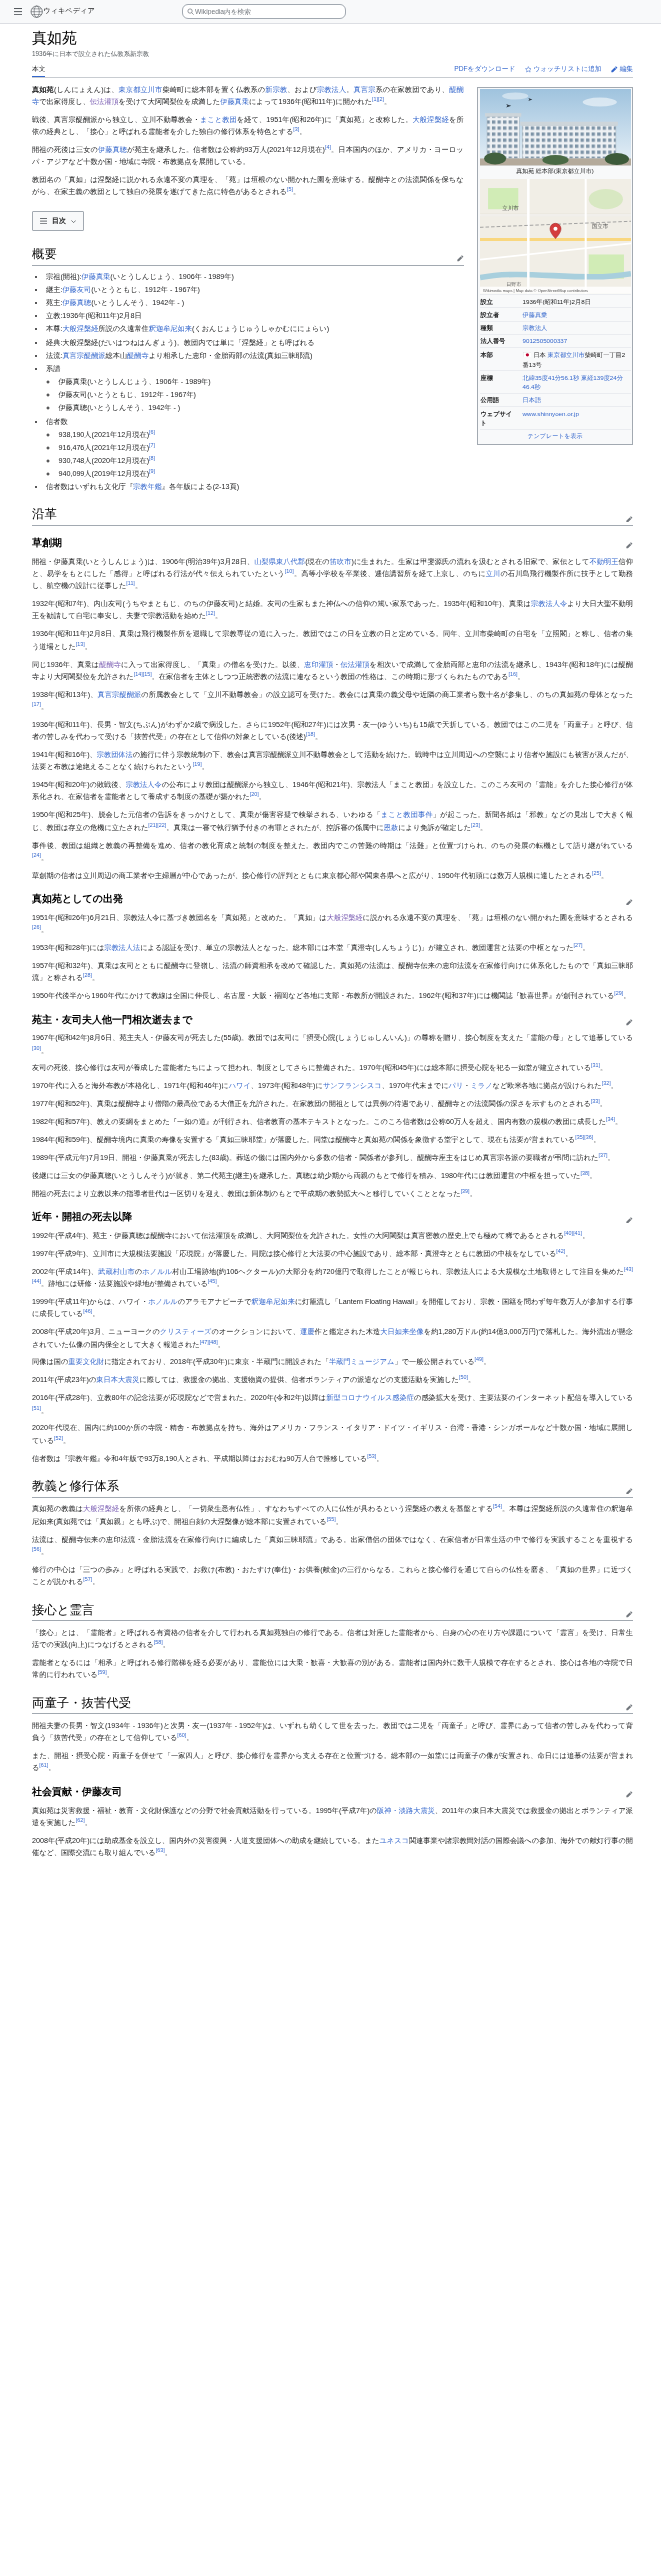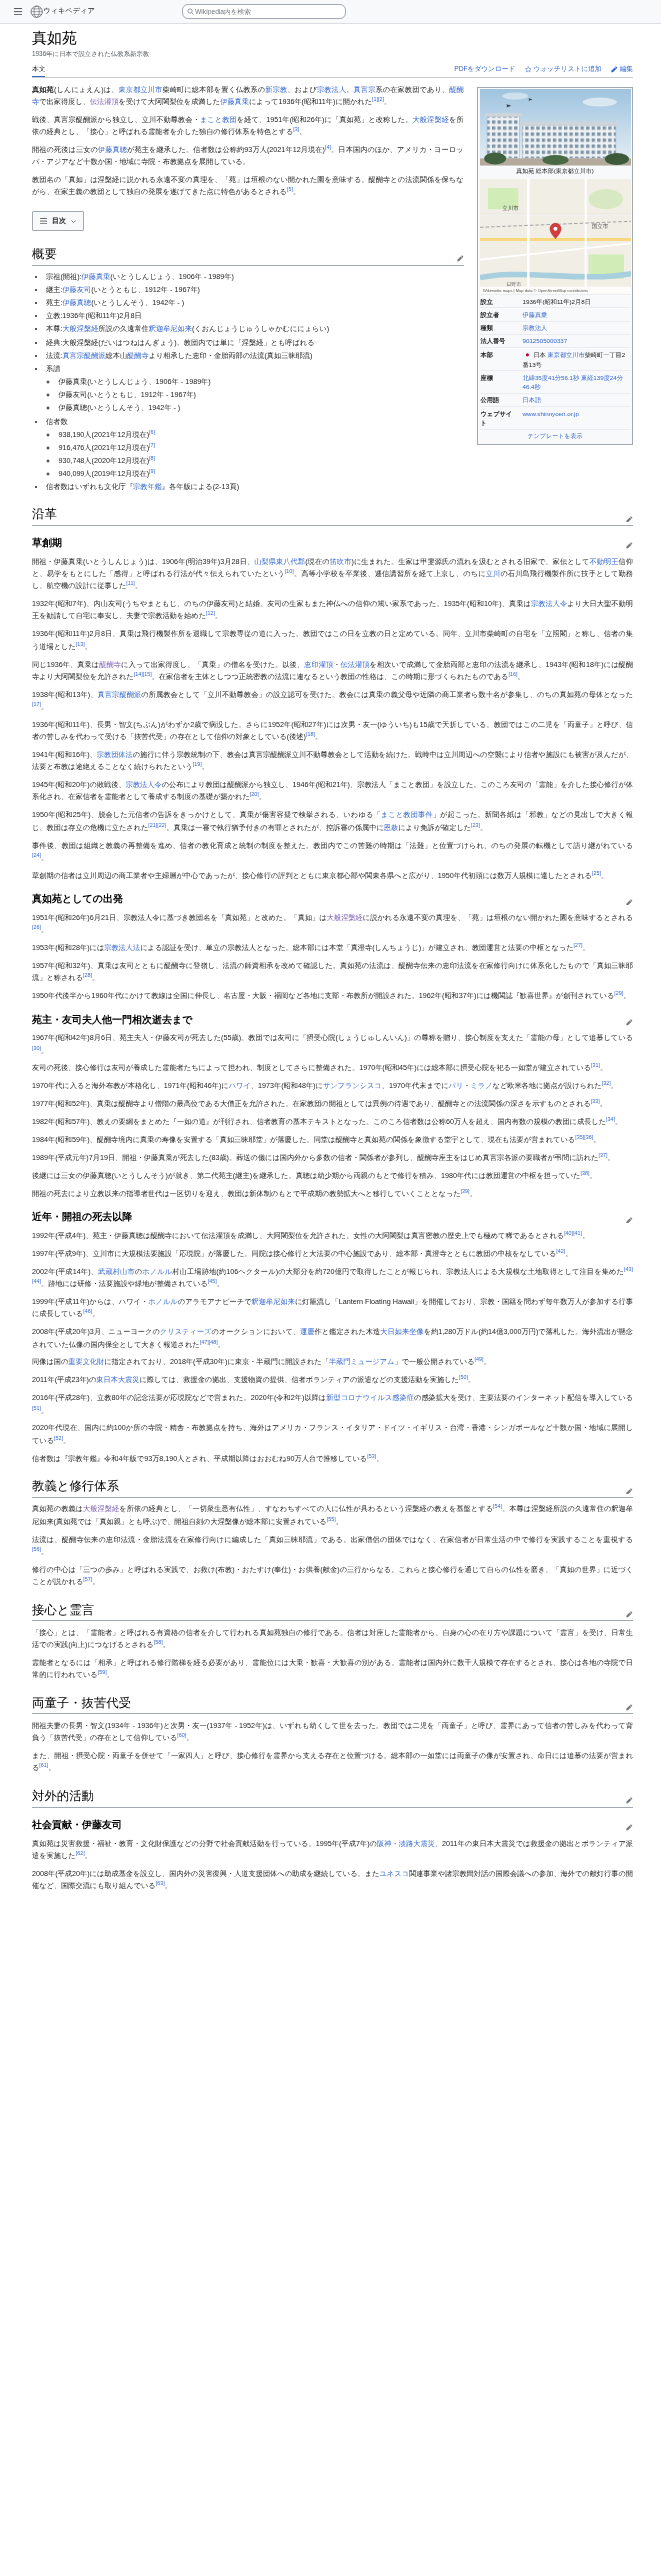--- a/index.html
+++ b/index.html
@@ -377,29 +377,20 @@
           <span>両童子・抜苦代受</span>
           <span class="hfill"></span>
           <span class="editpencil">
             <svg width="6.7" height="6.7" viewBox="0 0 20 20">
               <path d="M16.77 8l1.94-2a1 1 0 000-1.41l-3.34-3.3a1 1 0 00-1.41 0L12 3.23zM1 14.25V19h4.75l9.96-9.96-4.75-4.75z" fill="#72777d"></path>
             </svg>
           </span>
         </h2>
         <p>開祖夫妻の長男・智文(1934年 - 1936年)と次男・友一(1937年 - 1952年)は、いずれも幼くして世を去った。教団では二児を「両童子」と呼び、霊界にあって信者の苦しみを代わって背負う「抜苦代受」の存在として信仰している<sup class="ref"><a>[60]</a></sup>。</p>
         <p>また、開祖・摂受心院・両童子を併せて「一家四人」と呼び、接心修行を霊界から支える存在と位置づける。総本部の一如堂には両童子の像が安置され、命日には追慕の法要が営まれる<sup class="ref"><a>[61]</a></sup>。</p>
-        <h2 class="sec">
-          <span>対外的活動</span>
-          <span class="hfill"></span>
-          <span class="editpencil">
-            <svg width="6.7" height="6.7" viewBox="0 0 20 20">
-              <path d="M16.77 8l1.94-2a1 1 0 000-1.41l-3.34-3.3a1 1 0 00-1.41 0L12 3.23zM1 14.25V19h4.75l9.96-9.96-4.75-4.75z" fill="#72777d"></path>
-            </svg>
-          </span>
-        </h2>
         <h3 class="sec">
           <span>社会貢献・伊藤友司</span>
           <span class="hfill"></span>
           <span class="editpencil">
             <svg width="6.7" height="6.7" viewBox="0 0 20 20">
               <path d="M16.77 8l1.94-2a1 1 0 000-1.41l-3.34-3.3a1 1 0 00-1.41 0L12 3.23zM1 14.25V19h4.75l9.96-9.96-4.75-4.75z" fill="#72777d"></path>
             </svg>
           </span>
         </h3>
         <p>真如苑は災害救援・福祉・教育・文化財保護などの分野で社会貢献活動を行っている。1995年(平成7年)の<a class="wlink">阪神・淡路大震災</a>、2011年の東日本大震災では救援金の拠出とボランティア派遣を実施した<sup class="ref"><a>[62]</a></sup>。</p>

